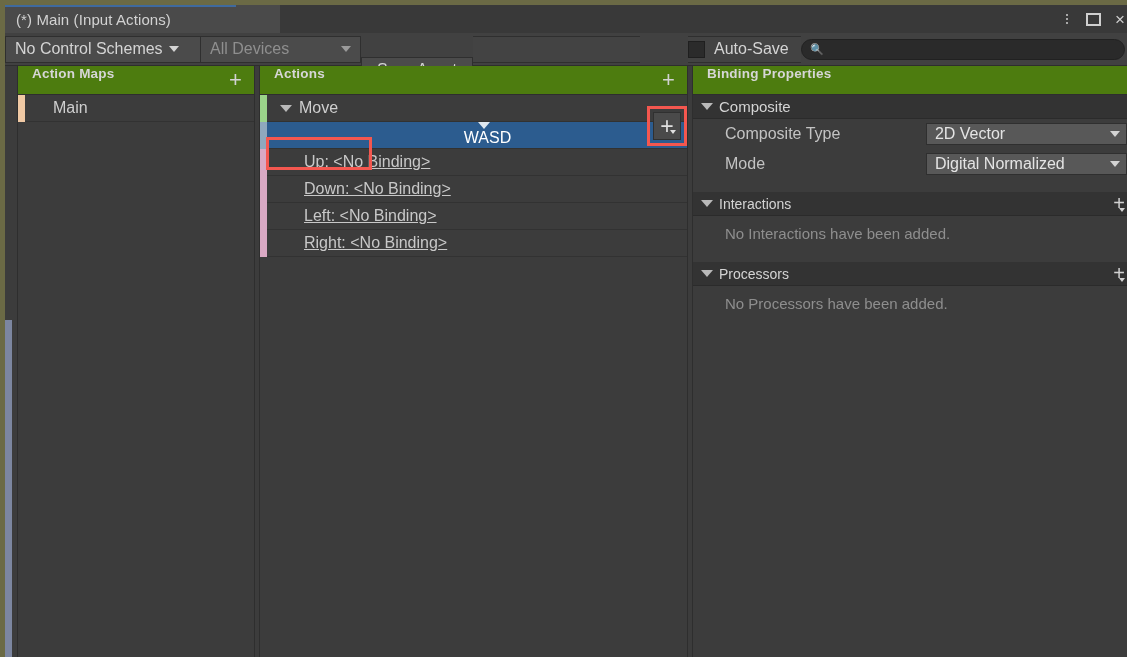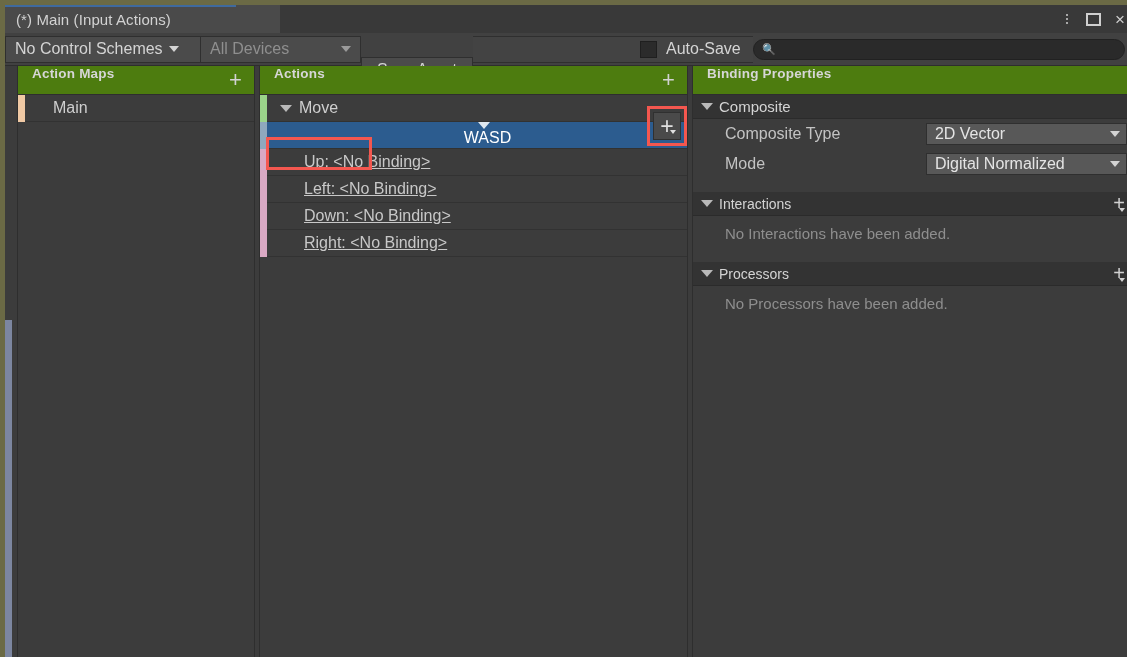--- a/index.html
+++ b/index.html
@@ -121,20 +121,21 @@
     height: 27px; background: #434343;
     border-top: 1px solid #2f2f2f; border-bottom: 1px solid #2f2f2f;
     flex: 0 0 167px;
   }
   .autosave-wrap {
     display: flex; align-items: center; gap: 9px;
     height: 27px;
     background: #434343;
     border-top: 1px solid #2f2f2f; border-bottom: 1px solid #2f2f2f;
     padding-right: 12px;
+    margin-left: 48px;
   }
   .checkbox {
     width: 17px; height: 17px;
     background: #2b2b2b;
     border: 1px solid #1f1f1f;
   }
   .autosave-label { font-size: 16px; color: #d4d4d4; white-space: nowrap; }
   .search {
     flex: 1;
     height: 21px;
@@ -373,25 +374,25 @@
         <span class="foldout-tri"></span>
         <span class="row-label">WASD</span>
       </div>
 
       <div class="row row-binding">
         <span class="accent" style="background:#d9a9c4"></span>
         <span class="row-label">Up: &lt;No Binding&gt;</span>
       </div>
       <div class="row row-binding">
         <span class="accent" style="background:#d9a9c4"></span>
-        <span class="row-label">Left: &lt;No Binding&gt;</span>
+        <span class="row-label">Down: &lt;No Binding&gt;</span>
       </div>
       <div class="row row-binding">
         <span class="accent" style="background:#d9a9c4"></span>
-        <span class="row-label">Down: &lt;No Binding&gt;</span>
+        <span class="row-label">Left: &lt;No Binding&gt;</span>
       </div>
       <div class="row row-binding">
         <span class="accent" style="background:#d9a9c4"></span>
         <span class="row-label">Right: &lt;No Binding&gt;</span>
       </div>
     </div>
 
     <div class="col col-props">
       <div class="panel-head">
         <span class="panel-title">Binding Properties</span>

